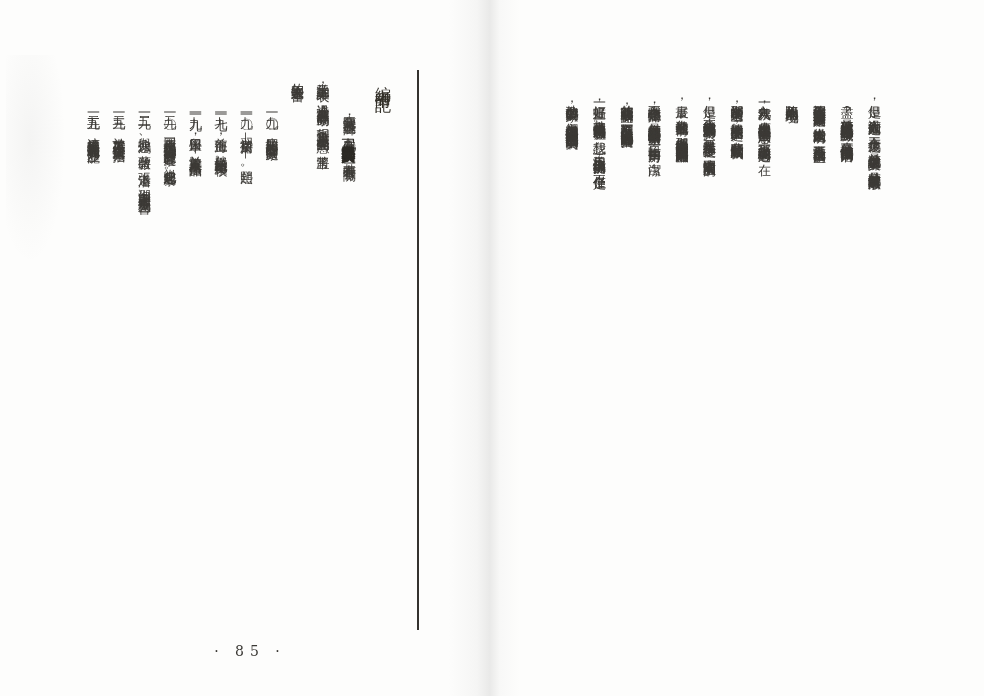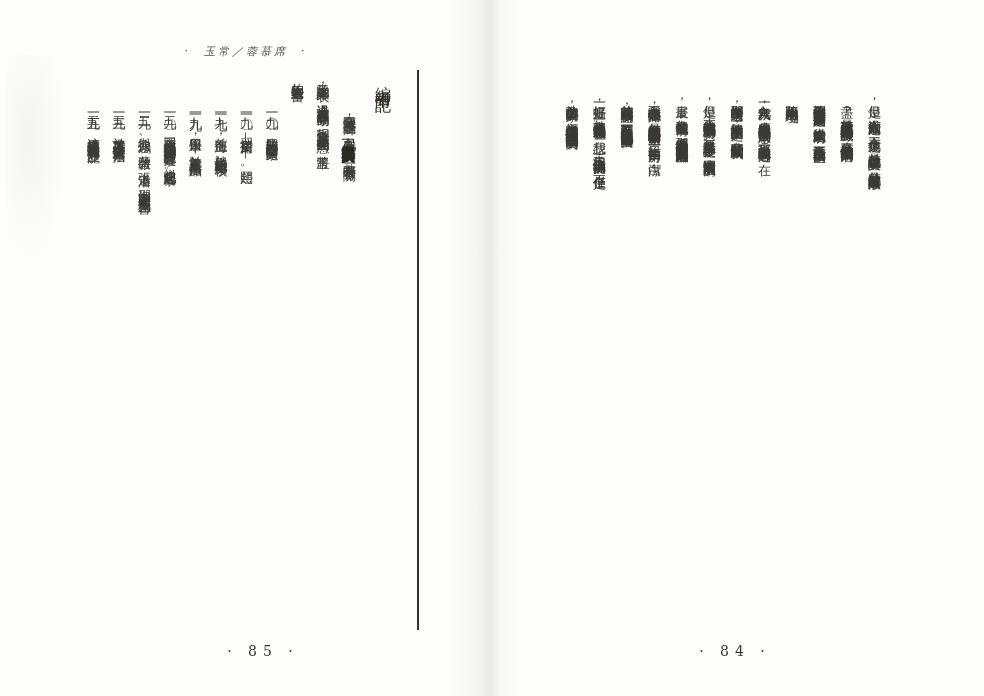--- a/index.html
+++ b/index.html
@@ -32,21 +32,21 @@
 
   .running-head{
     position:absolute;top:44px;left:0;text-align:center;
     font-size:11px;font-style:italic;color:#55524d;letter-spacing:3px;
     white-space:pre;
   }
   .page-left .running-head{width:492px;}
   .page-right .running-head{width:452px;} 
 
   .folio{
-    position:absolute;top:643px;left:17px;text-align:center;
+    position:absolute;top:643px;left:4px;text-align:center;
     font-size:14px;color:#3a3834;letter-spacing:6px;white-space:pre;
   }
   .page-left .folio{width:492px;}
   .page-right .folio{width:452px;}
 
   
   .vblock{
     position:absolute;
     writing-mode:vertical-rl;
     white-space:nowrap;
@@ -74,21 +74,20 @@
     top:95px;right:96px;height:548px;
     font-size:13px;letter-spacing:0.5px;line-height:27.5px;
   }
 </style>
 </head>
 <body>
 
 <div class="spread">
 
   <div class="page page-left">
-    <div class="running-head">·  玉常／蓉慕席  ·</div>
 
     <div class="editor-rule"></div>
 
     <div class="vblock left-vblock">
       <div class="vcol heading">編者附記：</div>
 
       <div class="vcol indent"><span>臺北阿波羅畫廊，一九九〇年曾出版</span><span class="book-title">「常玉與巴黎的女人」</span><span>，其中有一張有關</span></div>
 
       <div class="vcol">常玉的詳細年表，透過畫家席慕蓉的協助，得到負責人張金星先生的同意，將常玉</div>
       <div class="vcol">的年表錄進本書：</div>
@@ -117,17 +116,16 @@
       <div class="vcol">一九六六年秋天，傳來他在巴黎住所煤氣中毒去世的消息，那張小畫從我心中一閃而過，在</div>
       <div class="vcol">那層深暗卻又透明，如漆器一樣光澤的畫面之下，有些什麼開始觸動了我。</div>
       <div class="vcol">但是，眞正能夠體會到那種觸動的本質，是要在隔了許多年之後了。這中間看過兩次常玉的</div>
       <div class="vcol">畫展，每次站在他的畫前，那個煙塵之後的古老安靜的中國就在菊花與蓮荷之間翩然重臨，</div>
       <div class="vcol">我心中不禁隱隱作痛，是怎麼樣的寂寞鄉愁在啃噬着藝術家的一生？昨日書房的一角，潔白</div>
       <div class="vcol">的花蕚分明還在枝頭盛開，卻又不得不隨着日復一日流逝的時光逐漸變黃變暗。</div>
       <div class="vcol">一幅好畫，其實也是一個時代的渴望和靈魂。我想，常玉用一生來追憶與捕捉的，不僅僅是</div>
       <div class="vcol">他自己的夢裏家鄉，卻也是每個中國人深深疼惜的再也找不到再也回不去的美麗中國啊！</div>
     </div>
 
-    <div class="folio">· 84 ·</div>
   </div>
 
   <div class="gutter"></div>
 </div>
 
 </body></html>

